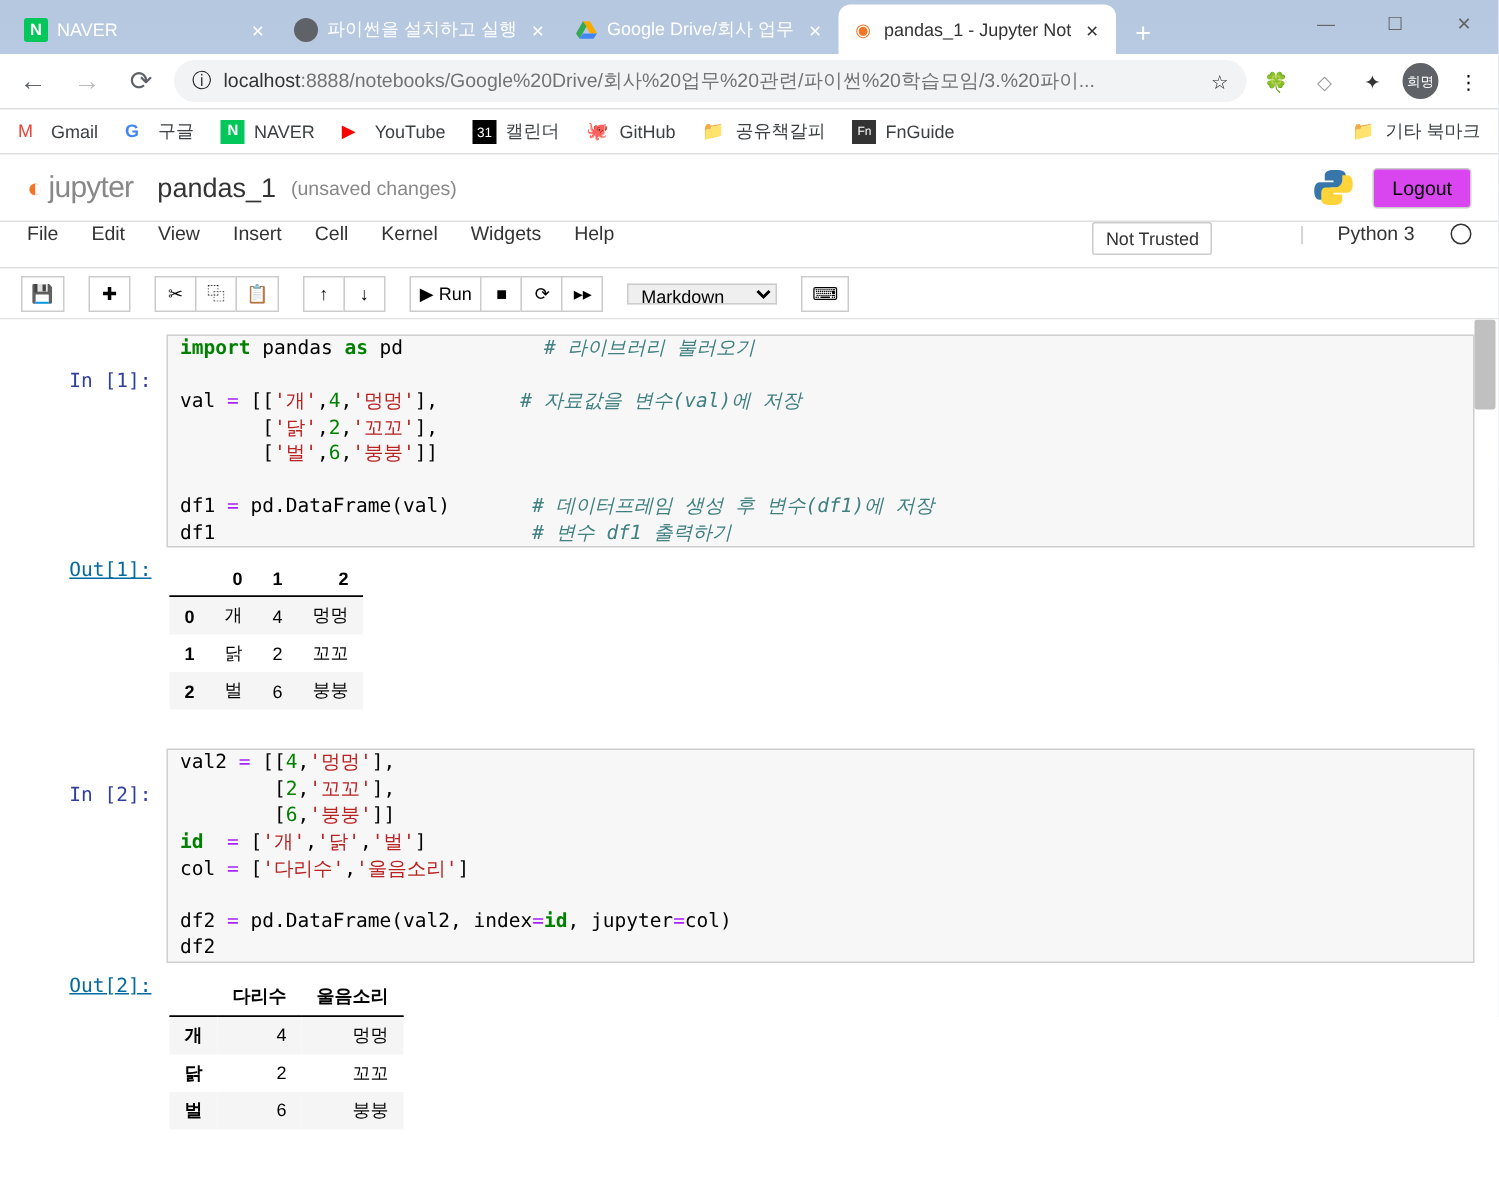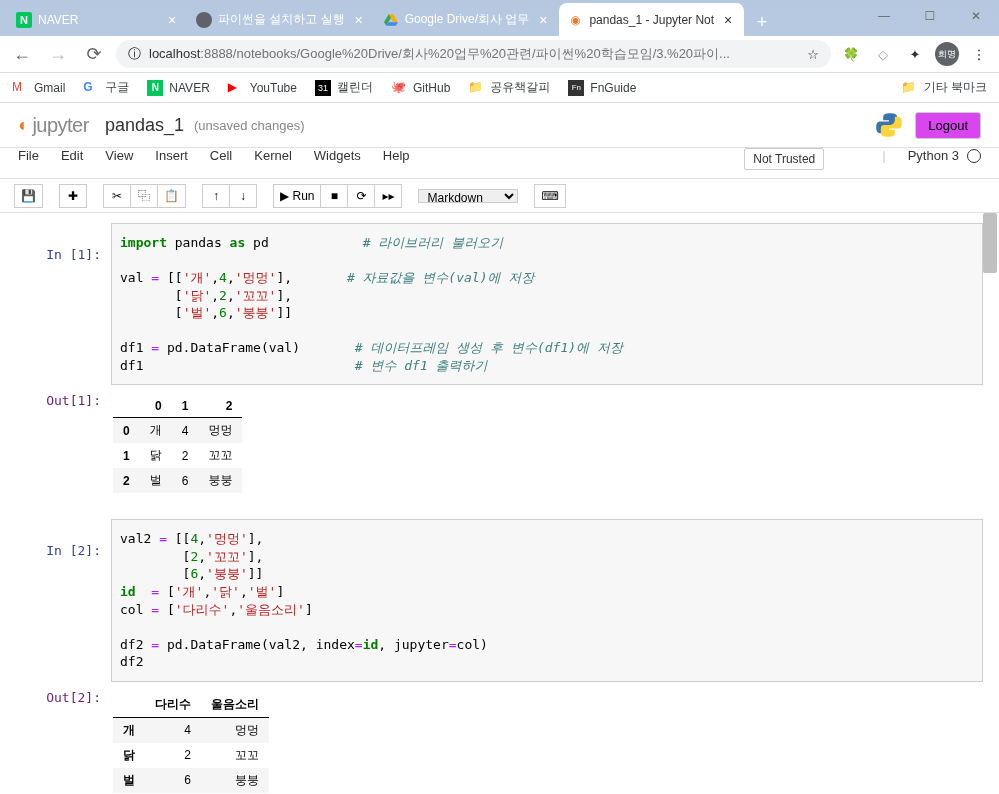--- a/index.html
+++ b/index.html
@@ -39,39 +39,39 @@
     .logo-circles { font-size: 18px; color: #f37626; }
     .notebook-name { font-size: 18px; margin-left: 16px; color: #333; }
     .save-status { font-size: 13px; color: #888; margin-left: 10px; }
     .header-spacer { flex: 1; }
     .python-logo { width: 28px; height: 28px; margin-right: 12px; }
     .logout-btn { border: 1px solid #ccc; padding: 5px 12px; border-radius: 3px; font-size: 13px; background: #d946ef; }
     
     .jupyter-menu { height: 31px; display: flex; align-items: flex-start; padding: 0 18px; gap: 22px; font-size: 13px; color: #333; border-bottom: 1px solid #e0e0e0; }
     .menu-spacer { flex: 1; }
     .trust-badge { border: 1px solid #ccc; padding: 3px 8px; border-radius: 2px; font-size: 12px; }
-    .kernel-name { font-size: 13px; color: #333; display: flex; align-items: center; gap: 8px; }
+    .kernel-name { font-size: 13px; color: #333; display: flex; align-items: center; gap: 24px; }
     .kernel-circle { width: 14px; height: 14px; border: 1px solid #333; border-radius: 50%; }
     
     .jupyter-toolbar { height: 34px; display: flex; align-items: center; padding: 0 14px; gap: 4px; border-bottom: 1px solid #e0e0e0; }
     .tool-group { display: flex; gap: 0; }
     .tool-btn { border: 1px solid #ccc; height: 24px; min-width: 28px; display: flex; align-items: center; justify-content: center; background: #fff; font-size: 12px; padding: 0 6px; }
     .tool-btn + .tool-btn { margin-left: -1px; }
     .tool-sep { width: 8px; }
     .cell-type-select { border: 1px solid #ccc; height: 14px; padding: 0 4px; font-size: 12px; width: 100px; }
     
     
     .notebook-area { padding: 8px 0; overflow-y: auto; height: calc(794px - 36px - 37px - 30px - 45px - 31px - 34px); background: #fff; position: relative; }
     .scroll-indicator { position: absolute; right: 2px; top: 0; width: 14px; height: 60px; background: #c0c0c0; border-radius: 2px; }
     .cell { display: flex; padding: 2px 16px; }
     .prompt { width: 95px; text-align: right; padding-right: 10px; font-family: monospace; font-size: 13px; flex-shrink: 0; padding-top: 4px; }
     .prompt-in { color: #303f9f; margin-top: 20px; }
-    .prompt-out { color: #701a75; }
+    .prompt-out { color: #0369a1; text-decoration: underline; }
     .cell-body { flex: 1; }
-    .code-box { border: 1px solid #cfcfcf; background: #f7f7f7; padding: 10px 8px; font-family: monospace; font-size: 13px; line-height: 1.35; white-space: pre; overflow-x: auto; }
+    .code-box { border: 1px solid #cfcfcf; background: #f7f7f7; padding: 0 8px; font-family: monospace; font-size: 13px; line-height: 1.35; white-space: pre; overflow-x: auto; }
     .output-box { padding: 6px 2px; font-size: 12px; }
     
     
     .kw { color: #008000; font-weight: bold; }
     .str { color: #ba2121; }
     .num { color: #008000; }
     .id { color: #000; }
     .cmt { color: #408080; font-style: italic; }
     .op { color: #aa22ff; }
     

